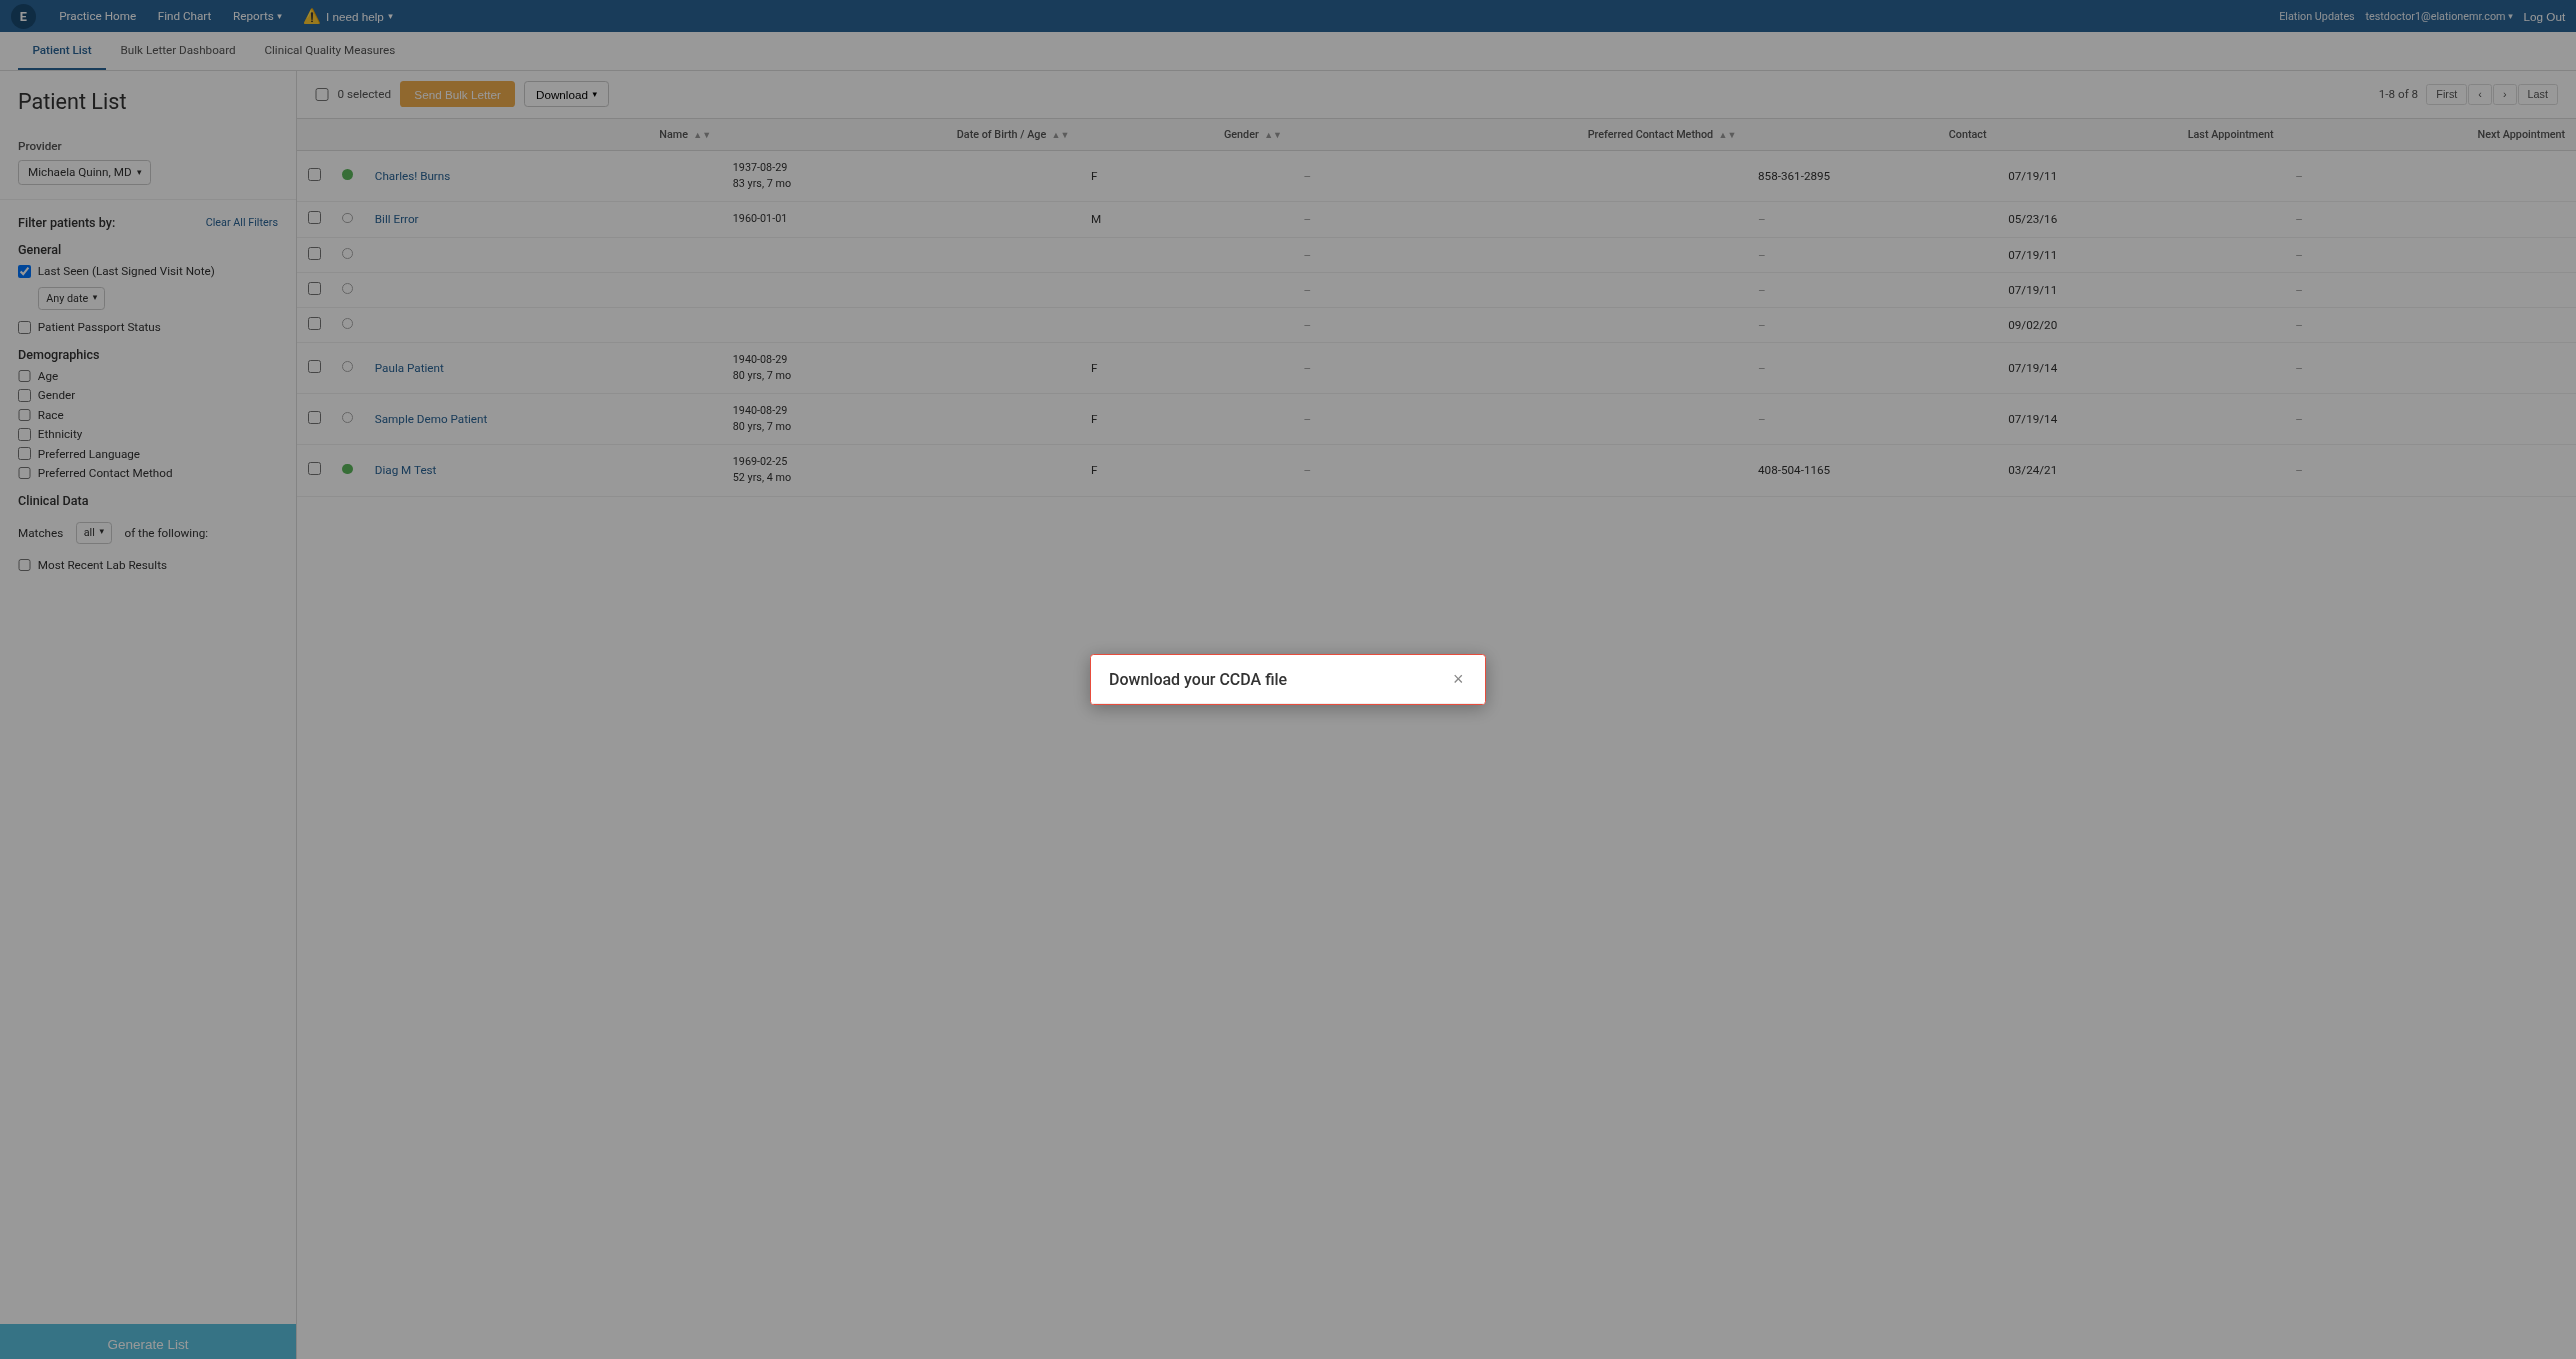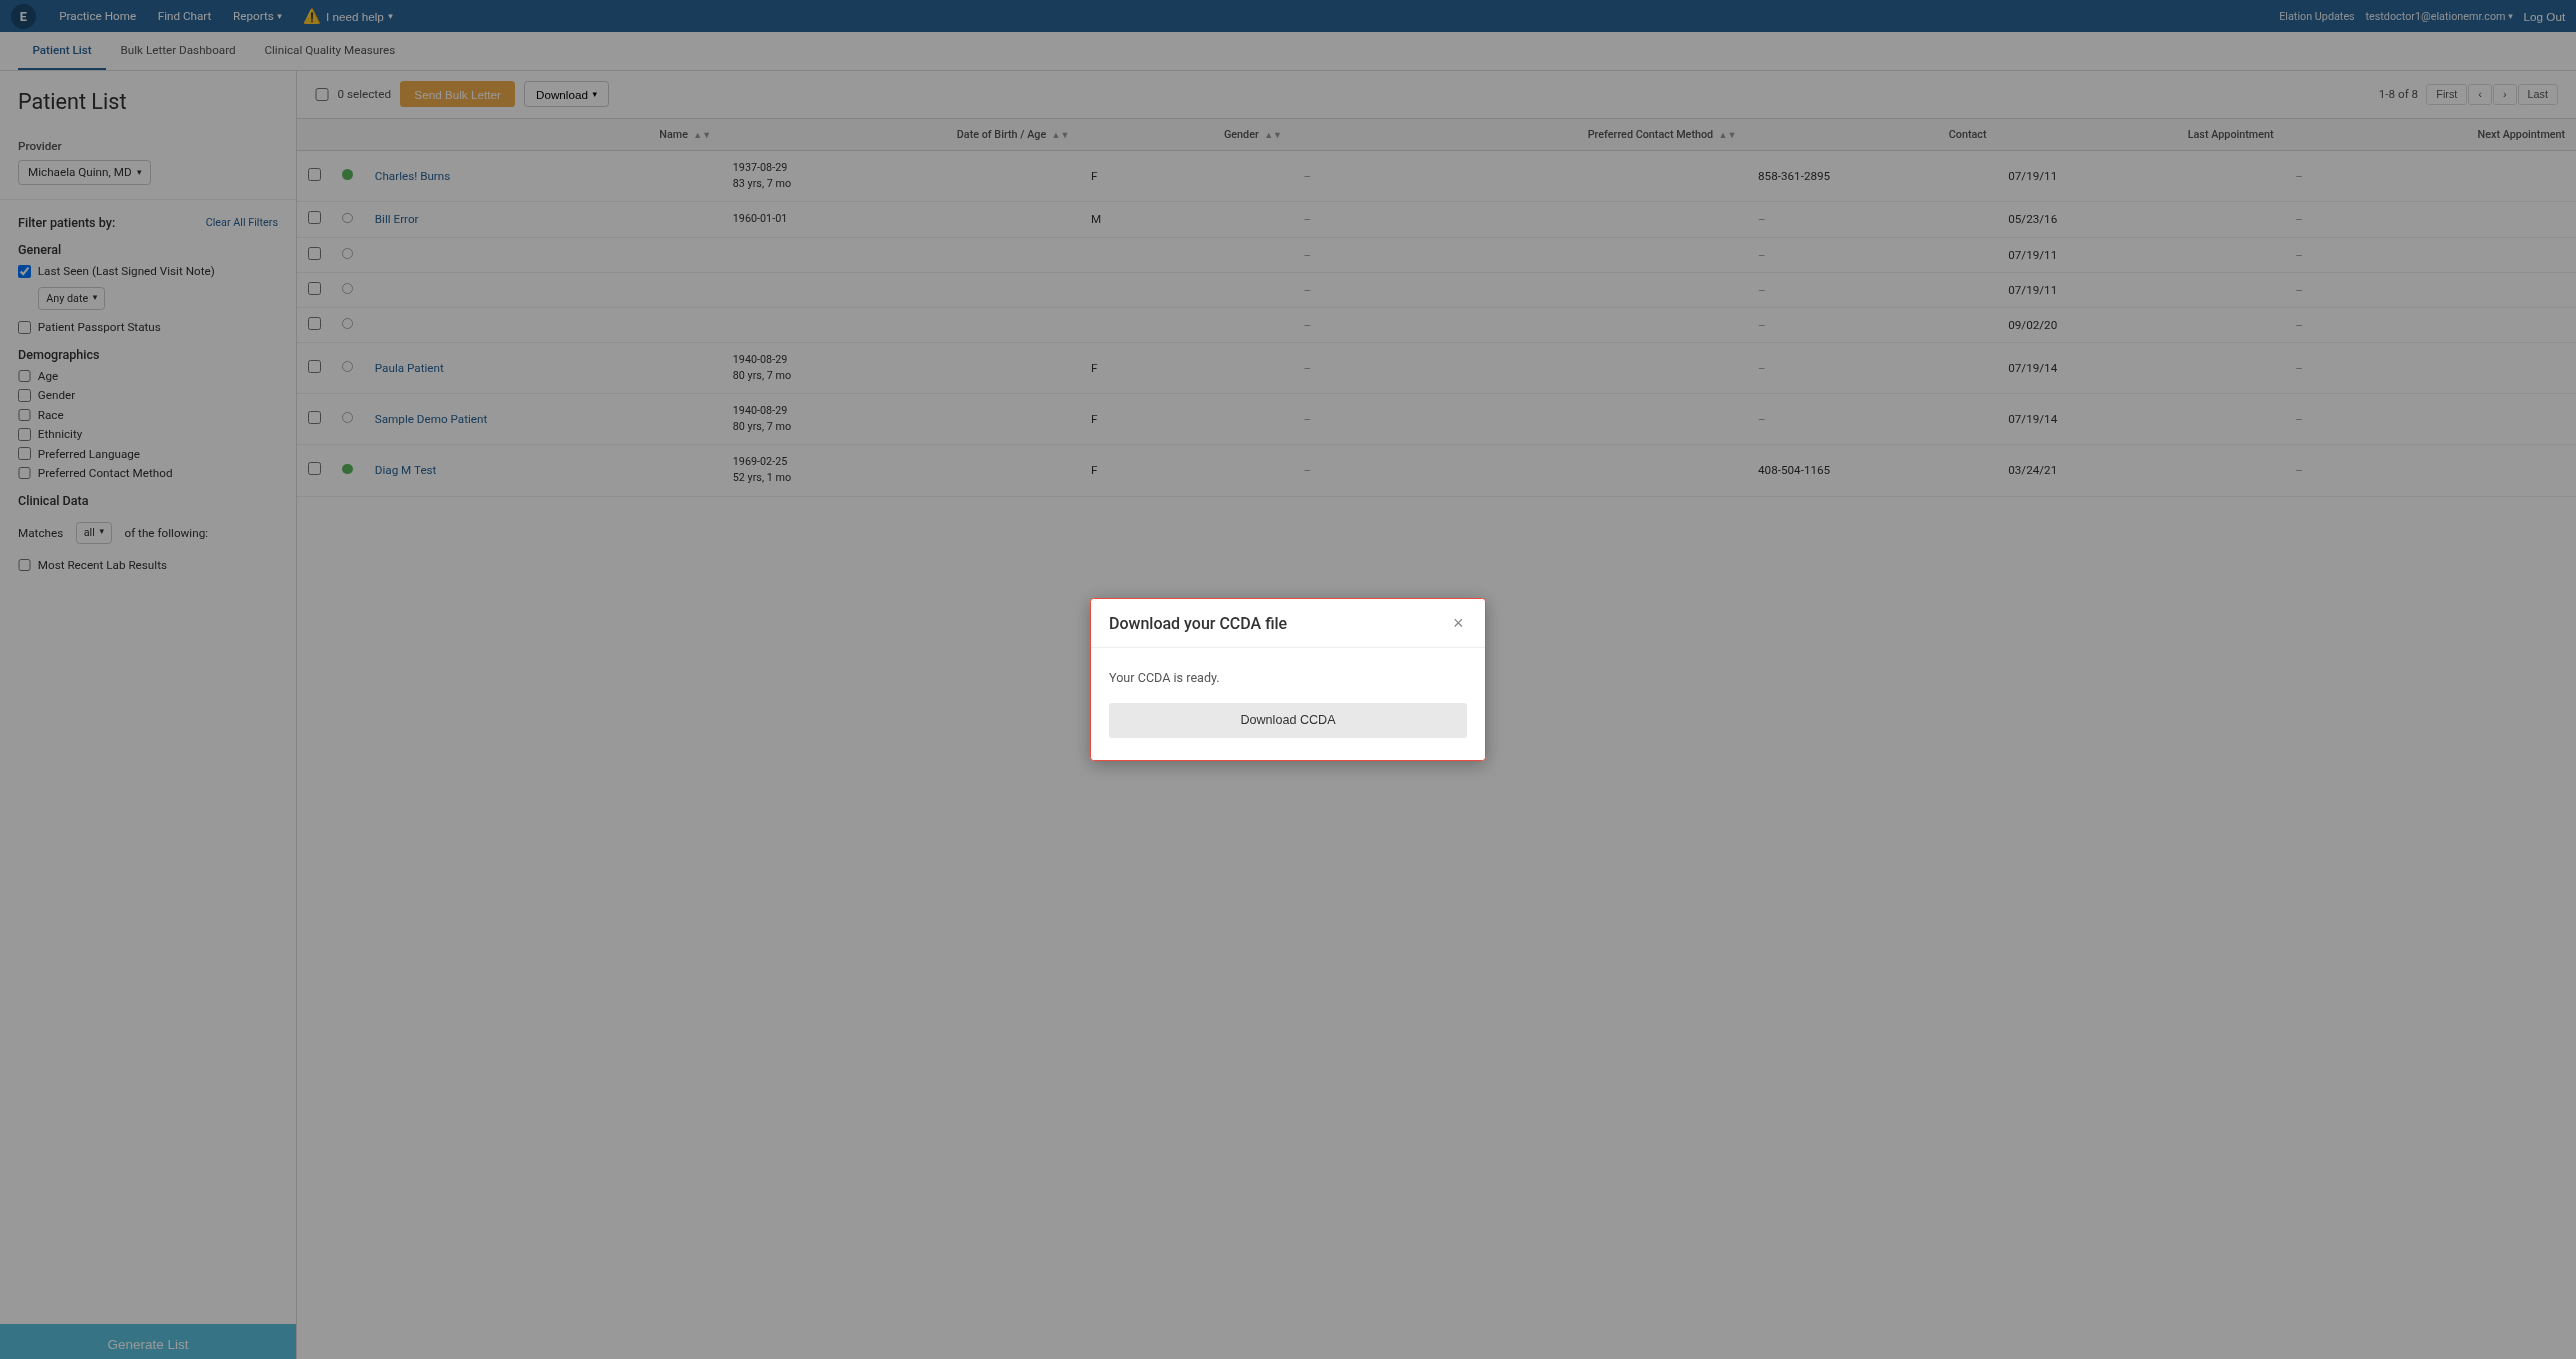--- a/index.html
+++ b/index.html
@@ -494,39 +494,35 @@
         <input type="checkbox" style="">
       </td>
       <td>
         <span class="status-dot green"></span>
       </td>
       <td>
         <a href="#" class="patient-link">Diag M Test</a>
       </td>
       <td class="dob-cell">
         <div>1969-02-25</div>
-        <div>52 yrs, 1 mo</div>
+        <div>52 yrs, 4 mo</div>
       </td>
       <td>F</td>
       <td class="dash">–</td>
       <td>408-504-1165</td>
       <td>03/24/21</td>
       <td class="dash">–</td>
     </tr>
           </tbody>
       </table>
     </div>
   </div>
 </div>
 
 <div class="modal-overlay">
   <div class="modal">
     <div class="modal-header">
       <h2 class="modal-title">Download your CCDA file</h2>
       <button class="modal-close">×</button>
     </div>
-    <div class="modal-body">
-      <p>Your CCDA is ready.</p>
-      <button class="download-ccda-btn">Download CCDA</button>
-    </div>
   </div>
 </div>
 
 
 </body></html>

